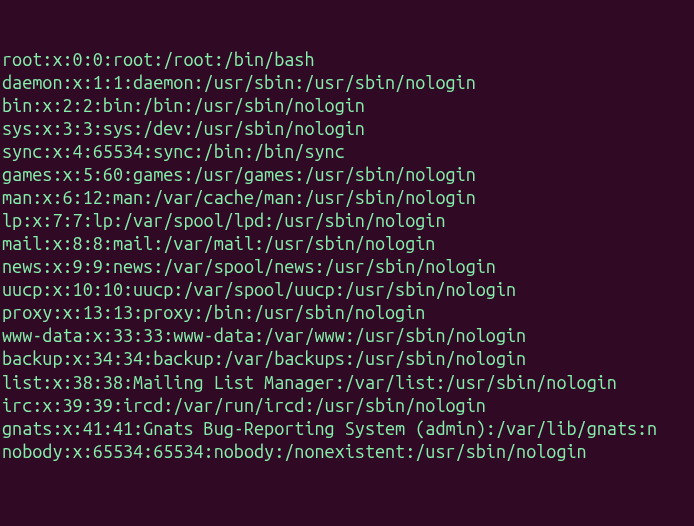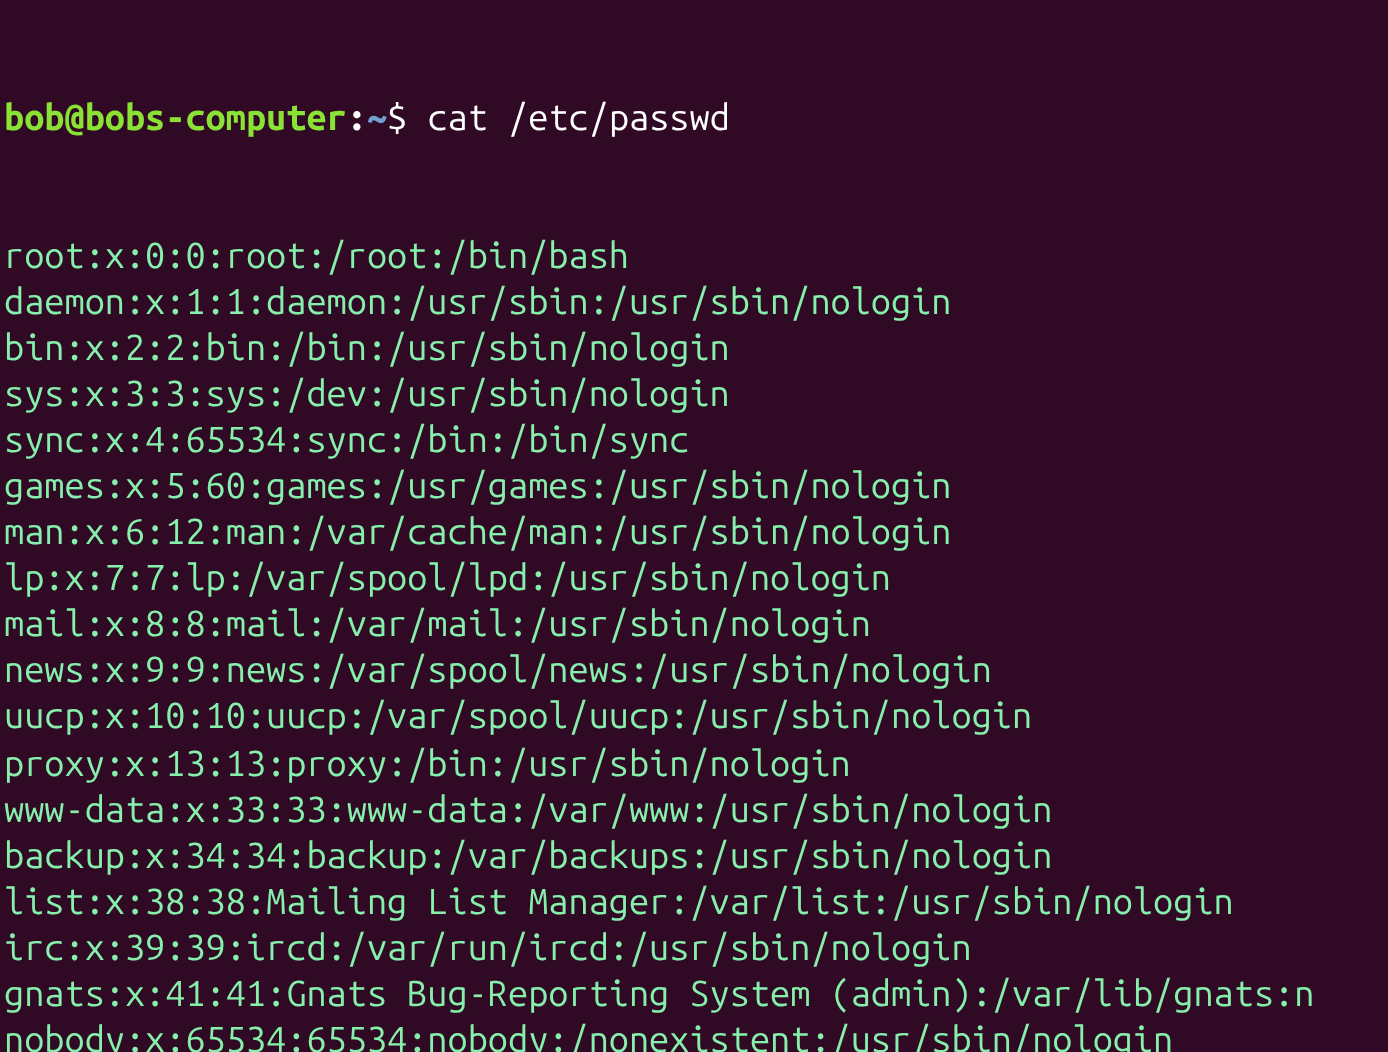--- a/index.html
+++ b/index.html
@@ -42,15 +42,14 @@
       word-break: break-all;
     }
     .terminal {
       white-space: pre-wrap;
     }
   </style>
 </head>
 <body>
 
 <div class="terminal">
-  <div><span class="prompt-user">bob@bobs-computer</span><span class="prompt-colon">:</span><span class="prompt-path">~</span><span class="prompt-dollar">$ </span><span class="command">cat /etc/passwd</span></div>
   <div id="output"><div class="output-line">root:x:0:0:root:/root:/bin/bash</div><div class="output-line">daemon:x:1:1:daemon:/usr/sbin:/usr/sbin/nologin</div><div class="output-line">bin:x:2:2:bin:/bin:/usr/sbin/nologin</div><div class="output-line">sys:x:3:3:sys:/dev:/usr/sbin/nologin</div><div class="output-line">sync:x:4:65534:sync:/bin:/bin/sync</div><div class="output-line">games:x:5:60:games:/usr/games:/usr/sbin/nologin</div><div class="output-line">man:x:6:12:man:/var/cache/man:/usr/sbin/nologin</div><div class="output-line">lp:x:7:7:lp:/var/spool/lpd:/usr/sbin/nologin</div><div class="output-line">mail:x:8:8:mail:/var/mail:/usr/sbin/nologin</div><div class="output-line">news:x:9:9:news:/var/spool/news:/usr/sbin/nologin</div><div class="output-line">uucp:x:10:10:uucp:/var/spool/uucp:/usr/sbin/nologin</div><div class="output-line">proxy:x:13:13:proxy:/bin:/usr/sbin/nologin</div><div class="output-line">www-data:x:33:33:www-data:/var/www:/usr/sbin/nologin</div><div class="output-line">backup:x:34:34:backup:/var/backups:/usr/sbin/nologin</div><div class="output-line">list:x:38:38:Mailing List Manager:/var/list:/usr/sbin/nologin</div><div class="output-line">irc:x:39:39:ircd:/var/run/ircd:/usr/sbin/nologin</div><div class="output-line">gnats:x:41:41:Gnats Bug-Reporting System (admin):/var/lib/gnats:n</div><div class="output-line">nobody:x:65534:65534:nobody:/nonexistent:/usr/sbin/nologin</div></div>
 </div>
 
 </body></html>

